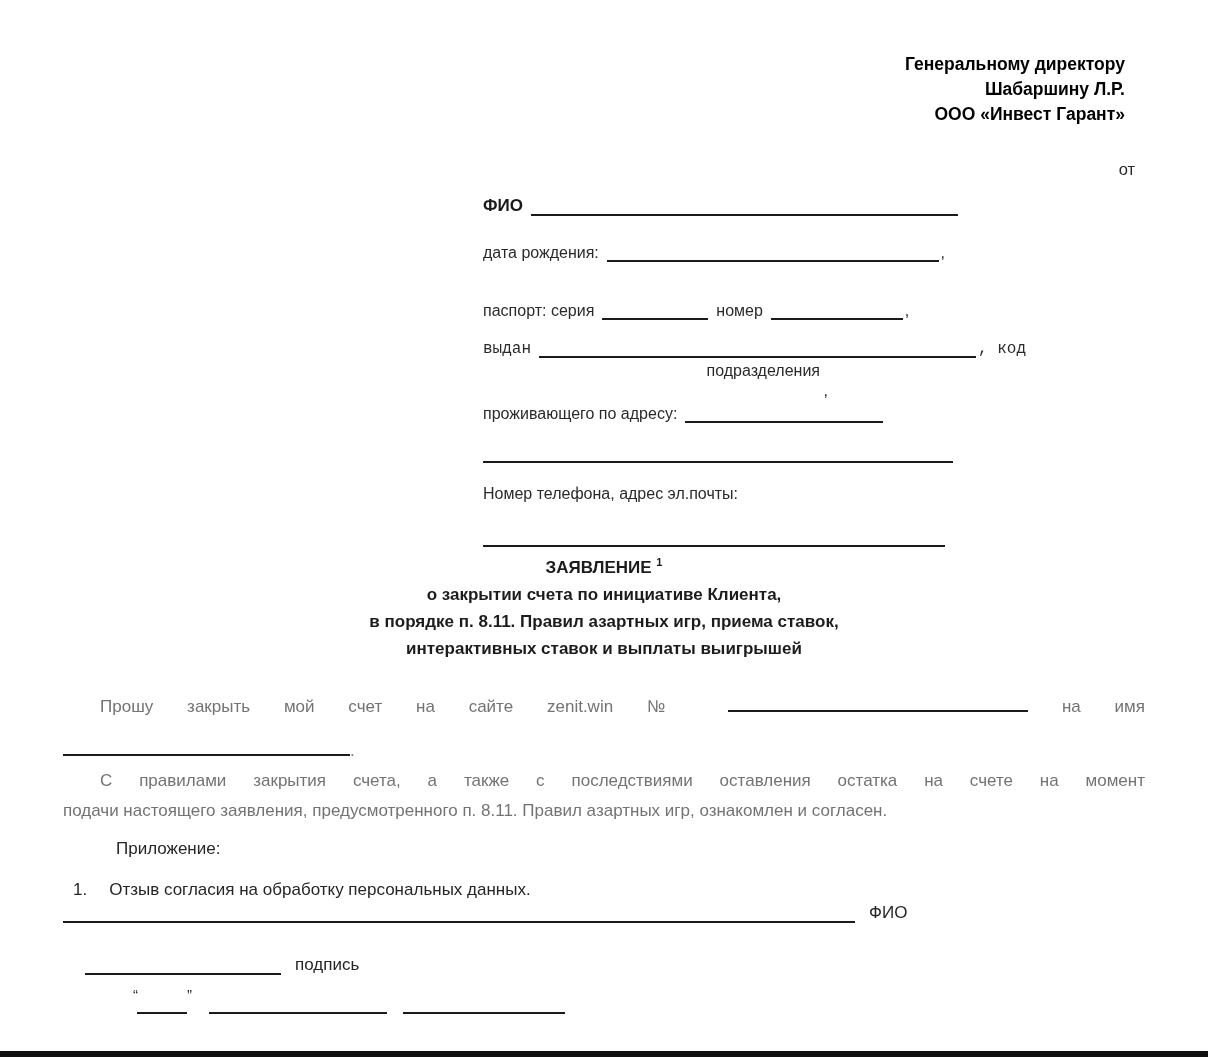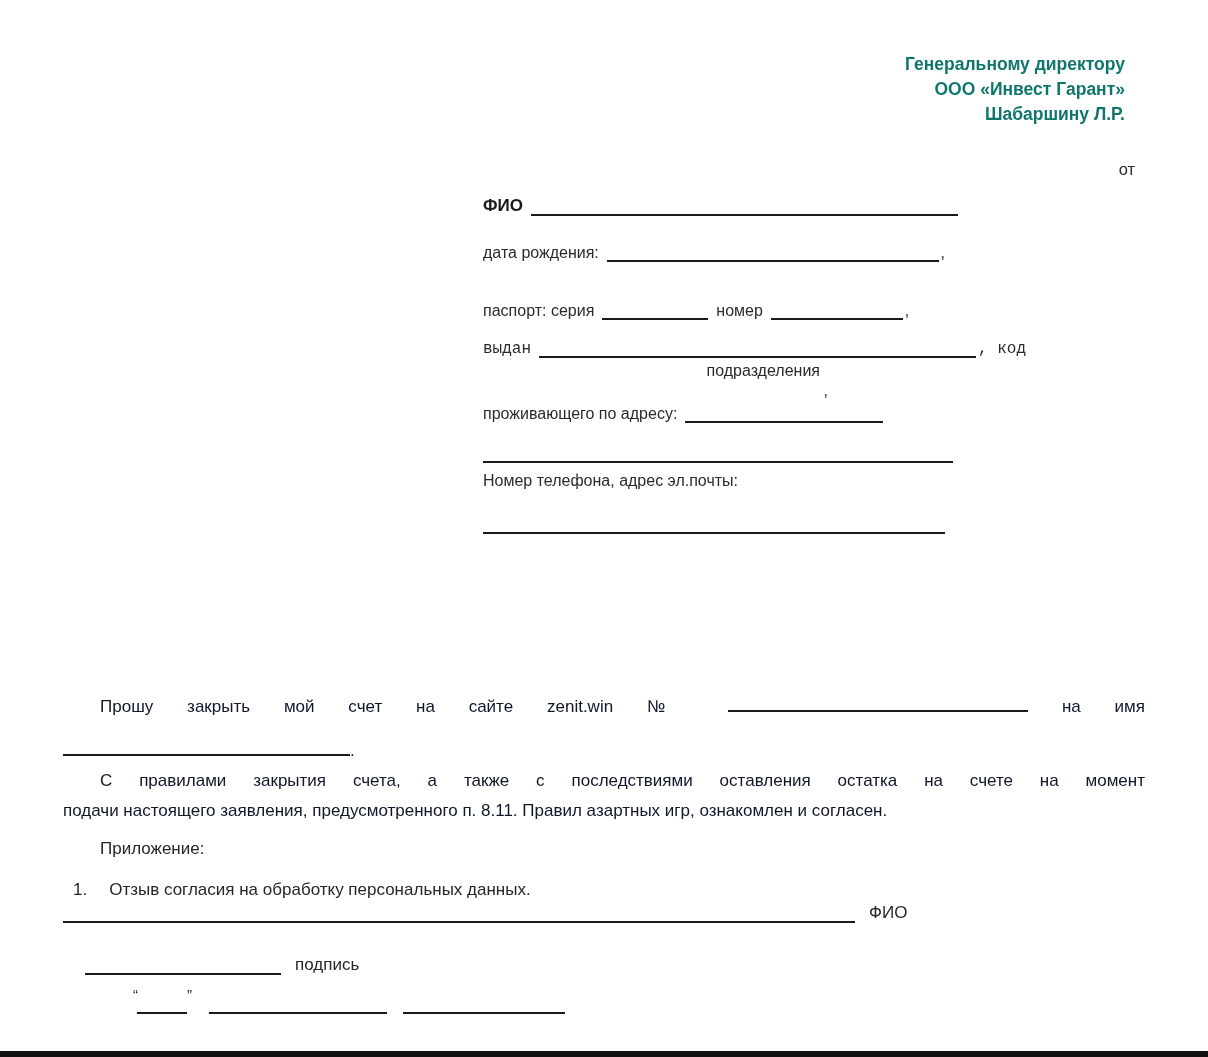--- a/index.html
+++ b/index.html
@@ -14,21 +14,21 @@
   }
   
   .recipient {
     position: absolute;
     top: 52px;
     right: 83px;
     text-align: right;
     font-weight: bold;
     font-size: 17.5px;
     line-height: 25px;
-    color: #0f766e;
+    color: #000000;
   }
   .from-label {
     position: absolute;
     top: 160px;
     right: 73px;
     font-size: 16.5px;
     color: #2a2a2a;
   }
   
   .fields {
@@ -54,21 +54,21 @@
   .grow { flex: 1 1 auto; }
   .b { font-weight: bold; font-size: 17px; color: #191919; }
   .w112 { width: 106px; }
   .w136 { width: 132px; }
   .mt15 { margin-top: 24px; }
   .mt20 { margin-top: 36px; }
   .mt16 { margin-top: 16px; }
   .mt4  { margin-top: 4px; flex-direction: column; }
   .mt17 { margin-top: 17px; }
   .mt18 { margin-top: 18px; }
-  .mt5  { margin-top: 5px; }
+  .mt5  { margin-top: 18px; }
   .mt22 { margin-top: 22px; }
   .r-fio   { width: 475px; }
   .r-birth { width: 462px; }
   .r-pass  { width: 432px; }
   .r-issued{ width: 543px; font-family: Liberation Mono, monospace; }
   .r-div   { width: 345px; }
   .r-addr  { width: 400px; }
   .r-line1 { width: 470px; }
   .r-line2 { width: 462px; }
   
@@ -84,39 +84,39 @@
     color: #1c1c1c;
   }
   .title sup { font-size: 11px; }
   
   .para {
     position: absolute;
     left: 63px;
     right: 63px;
     font-size: 17px;
     line-height: 30px;
-    color: #0f172a;
+    color: #737373;
   }
   .p1 { top: 692px; }
   .p2 { top: 766px; }
   .jline {
     text-align: justify;
     text-align-last: justify;
   }
   .indent { text-indent: 37px; }
   .blank-inline {
     display: inline-block;
     border-bottom: 2px solid #1b1b1b;
     height: 16px;
     vertical-align: baseline;
   }
   .p1-l2 { margin-top: 14px; }
   .attach-label {
     position: absolute;
-    left: 100px;
+    left: 116px;
     top: 839px;
     font-size: 17px;
     color: #262626;
   }
   .attach-item {
     position: absolute;
     left: 73px;
     top: 880px;
     font-size: 17px;
     color: #262626;
@@ -159,22 +159,22 @@
     background: #111111;
   }
 </style>
 </head>
 <body>
 
 <div class="page">
 
   <div class="recipient">
     <div>Генеральному директору</div>
+    <div>Шабаршину Л.Р.</div>
     <div>ООО «Инвест Гарант»</div>
-    <div>Шабаршину Л.Р.</div>
   </div>
   <div class="from-label">от</div>
 
   <div class="fields">
     <div class="frow r-fio">
       <span class="lbl b">ФИО</span>
       <span class="blank grow"></span>
     </div>
     <div class="frow mt15 r-birth">
       <span class="lbl">дата рождения:</span>
@@ -206,20 +206,26 @@
       <span class="blank grow"></span>
     </div>
     <div class="frow mt5">
       <span class="lbl">Номер телефона, адрес эл.почты:</span>
     </div>
     <div class="frow mt22 r-line2">
       <span class="blank grow"></span>
     </div>
   </div>
 
+  <div class="title">
+    <div><span>ЗАЯВЛЕНИЕ</span> <sup>1</sup></div>
+    <div>о закрытии счета по инициативе Клиента,</div>
+    <div>в порядке п. 8.11. Правил азартных игр, приема ставок,</div>
+    <div>интерактивных ставок  и выплаты выигрышей</div>
+  </div>
 
   <div class="para p1">
     <div class="jline indent">
       <span>Прошу закрыть мой счет на сайте zenit.win №</span>
       <span class="blank-inline" style="width:300px"></span>
       <span>на имя</span>
     </div>
     <div class="p1-l2">
       <span class="blank-inline" style="width:287px"></span><span>.</span>
     </div>

